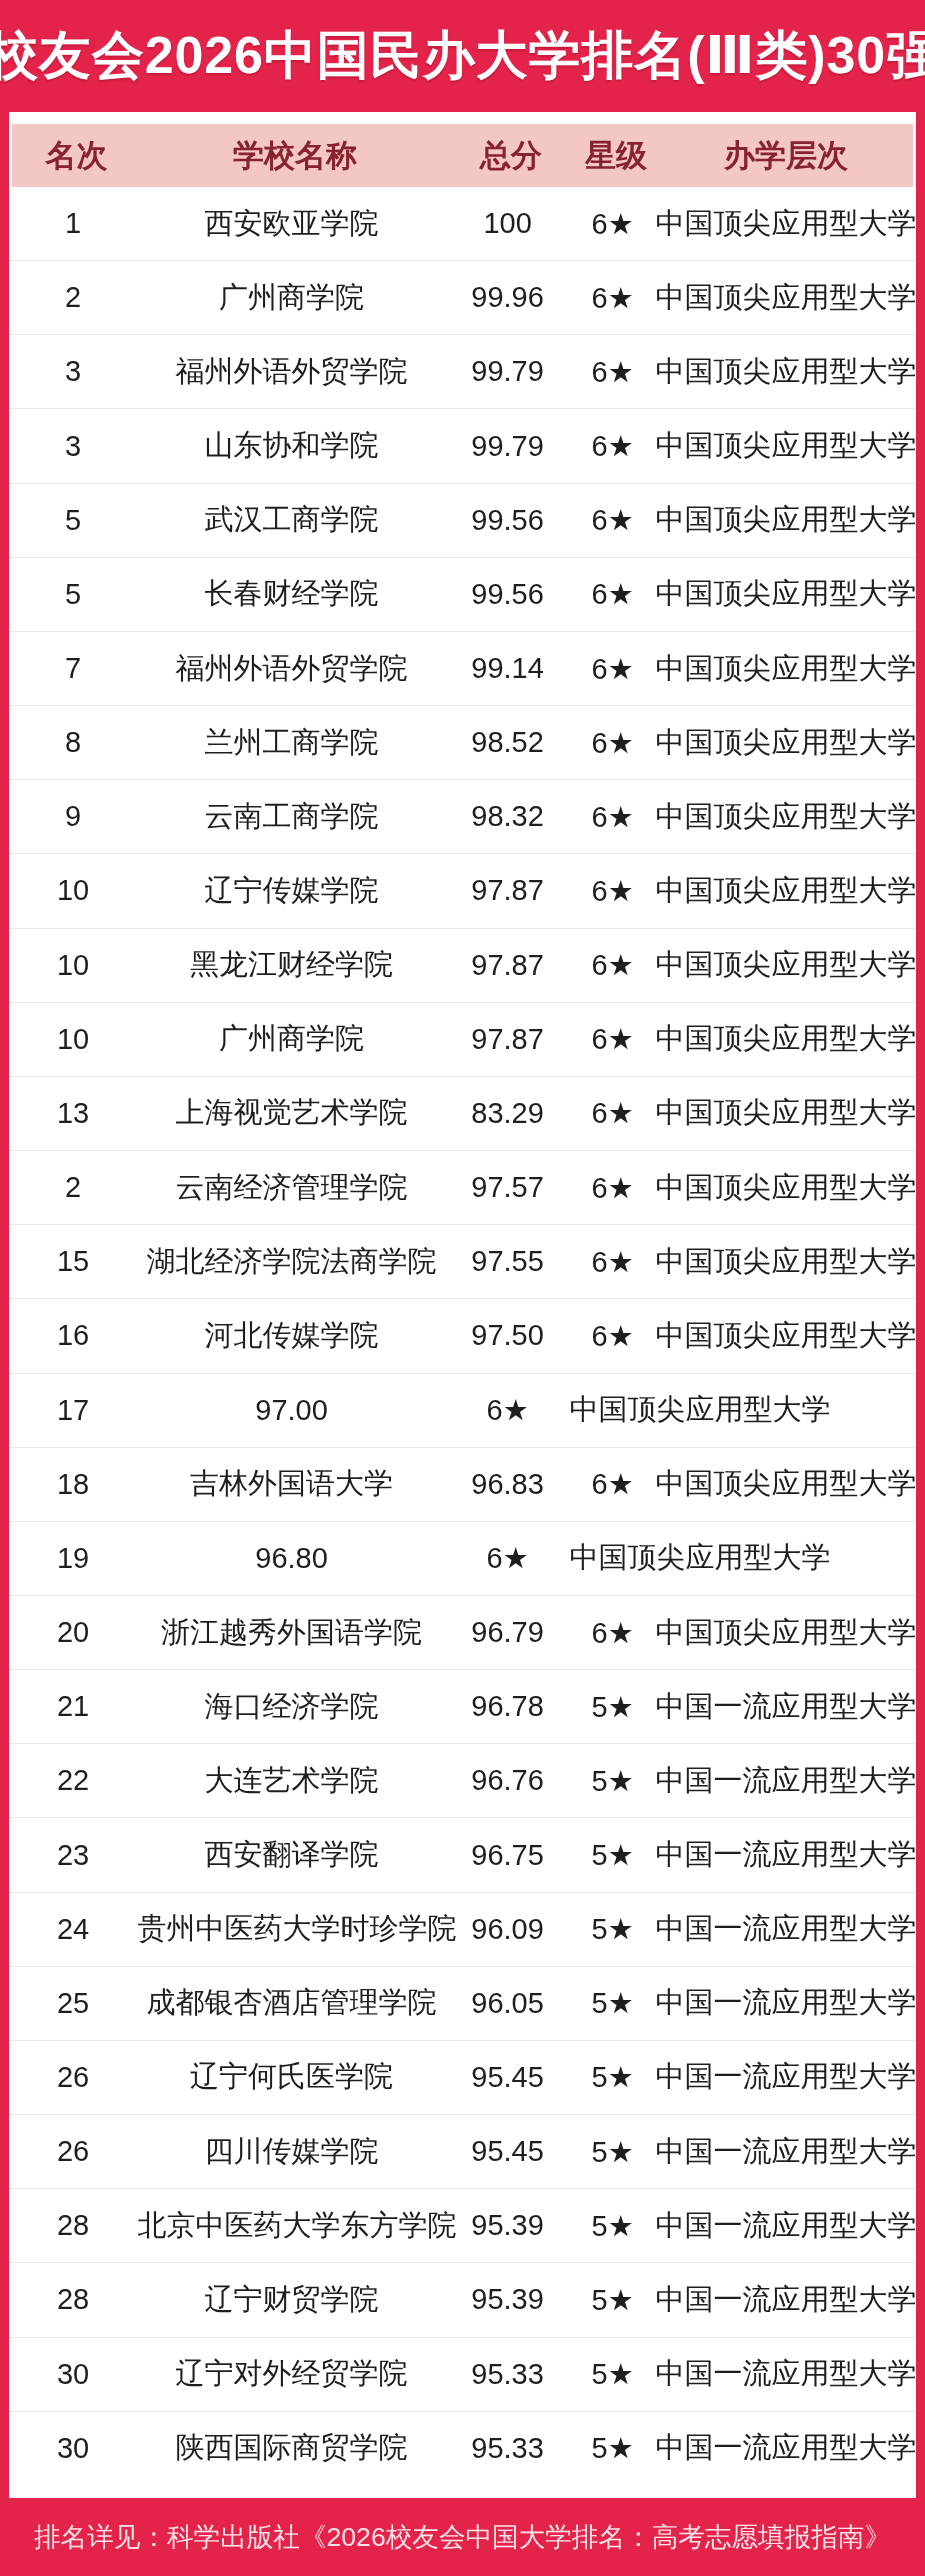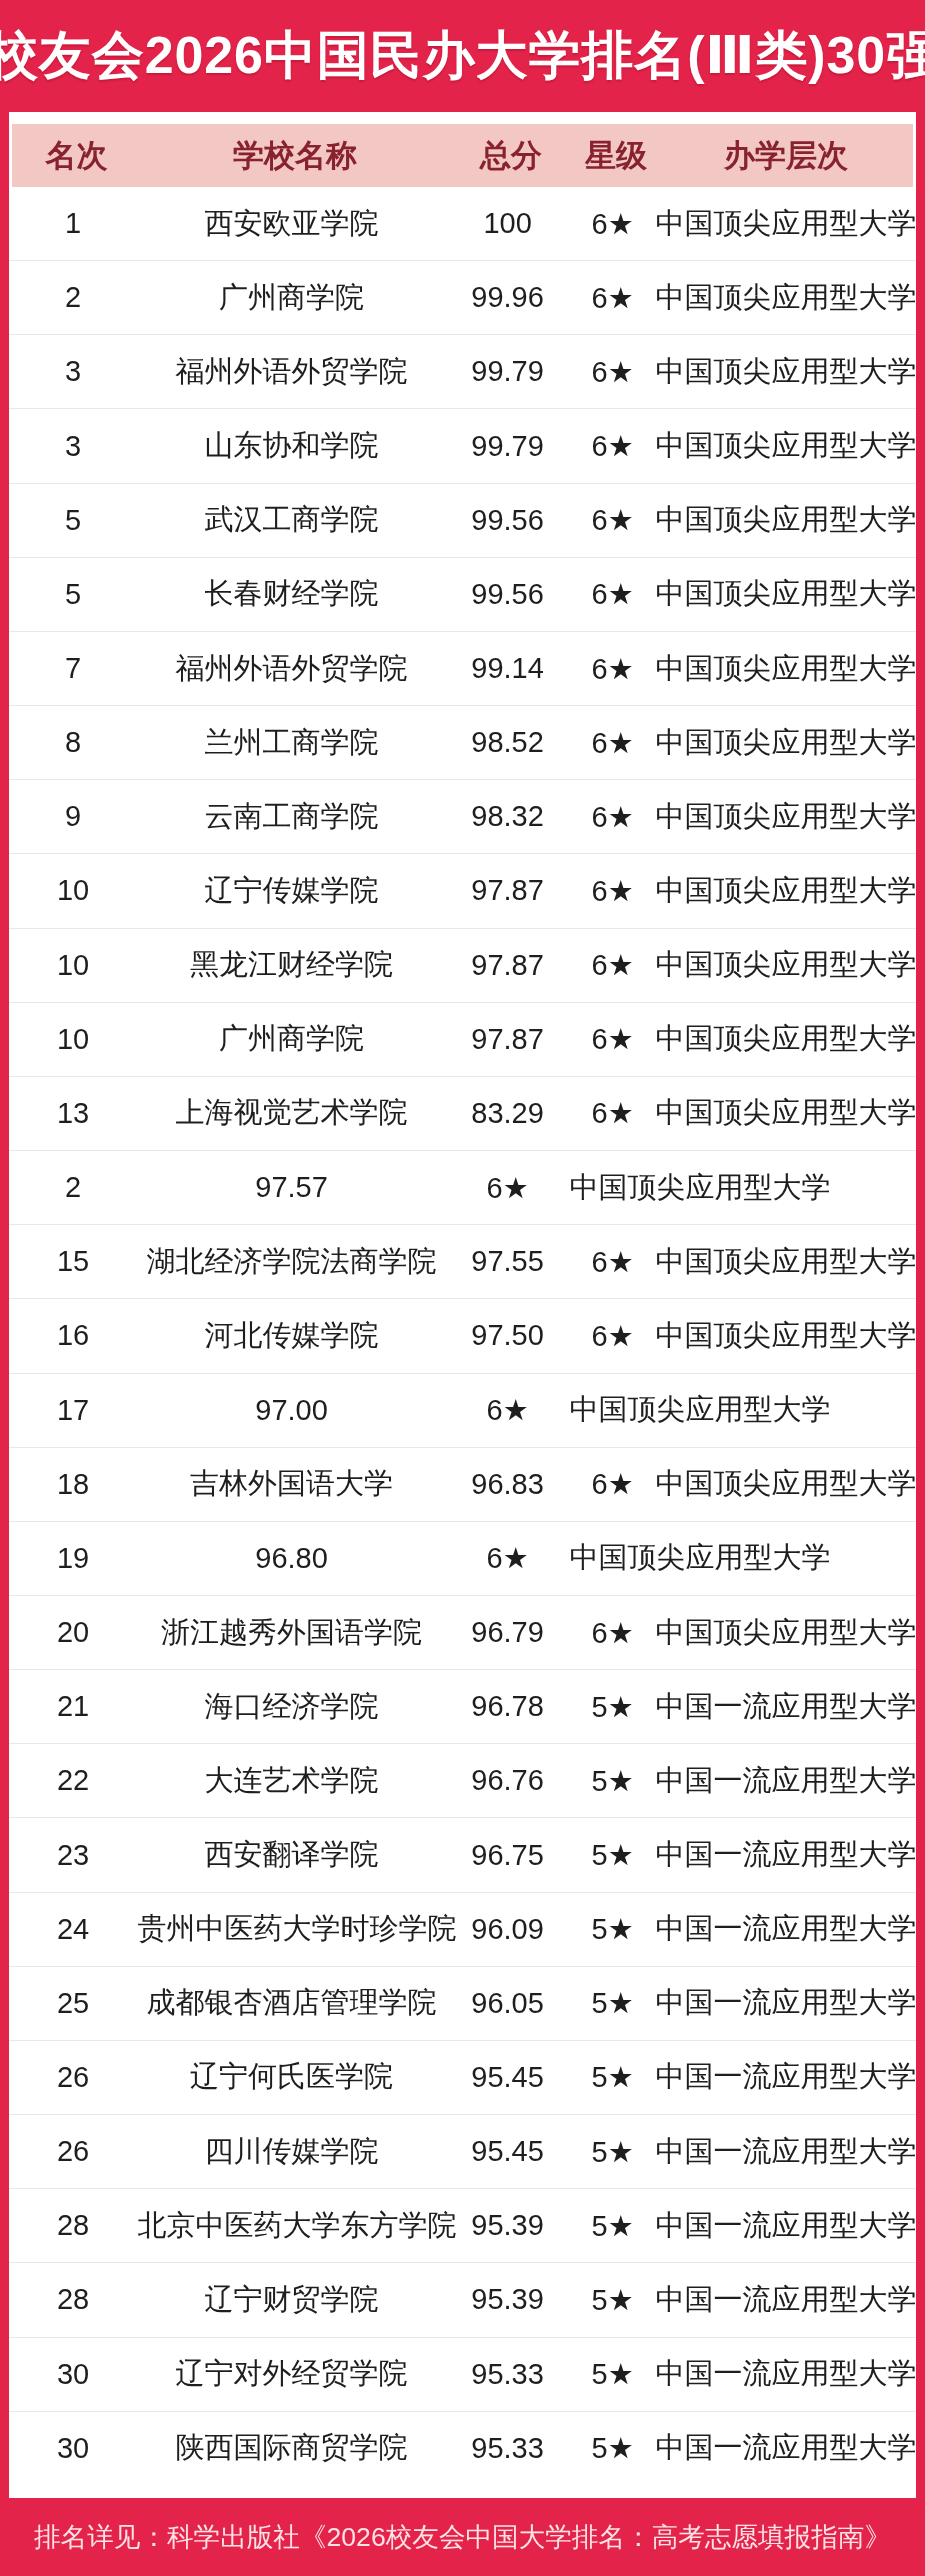--- a/index.html
+++ b/index.html
@@ -200,20 +200,21 @@
   <div class="row grid-cols">
     <div class="cell">13</div>
     <div class="cell">上海视觉艺术学院</div>
     <div class="cell">83.29</div>
     <div class="cell">6★</div>
     <div class="cell">中国顶尖应用型大学</div>
   </div>
 
   <div class="row grid-cols">
     <div class="cell">2</div>
+    <div class="cell">云南经济管理学院</div>
     <div class="cell">97.57</div>
     <div class="cell">6★</div>
     <div class="cell">中国顶尖应用型大学</div>
   </div>
 
   <div class="row grid-cols">
     <div class="cell">15</div>
     <div class="cell">湖北经济学院法商学院</div>
     <div class="cell">97.55</div>
     <div class="cell">6★</div>

